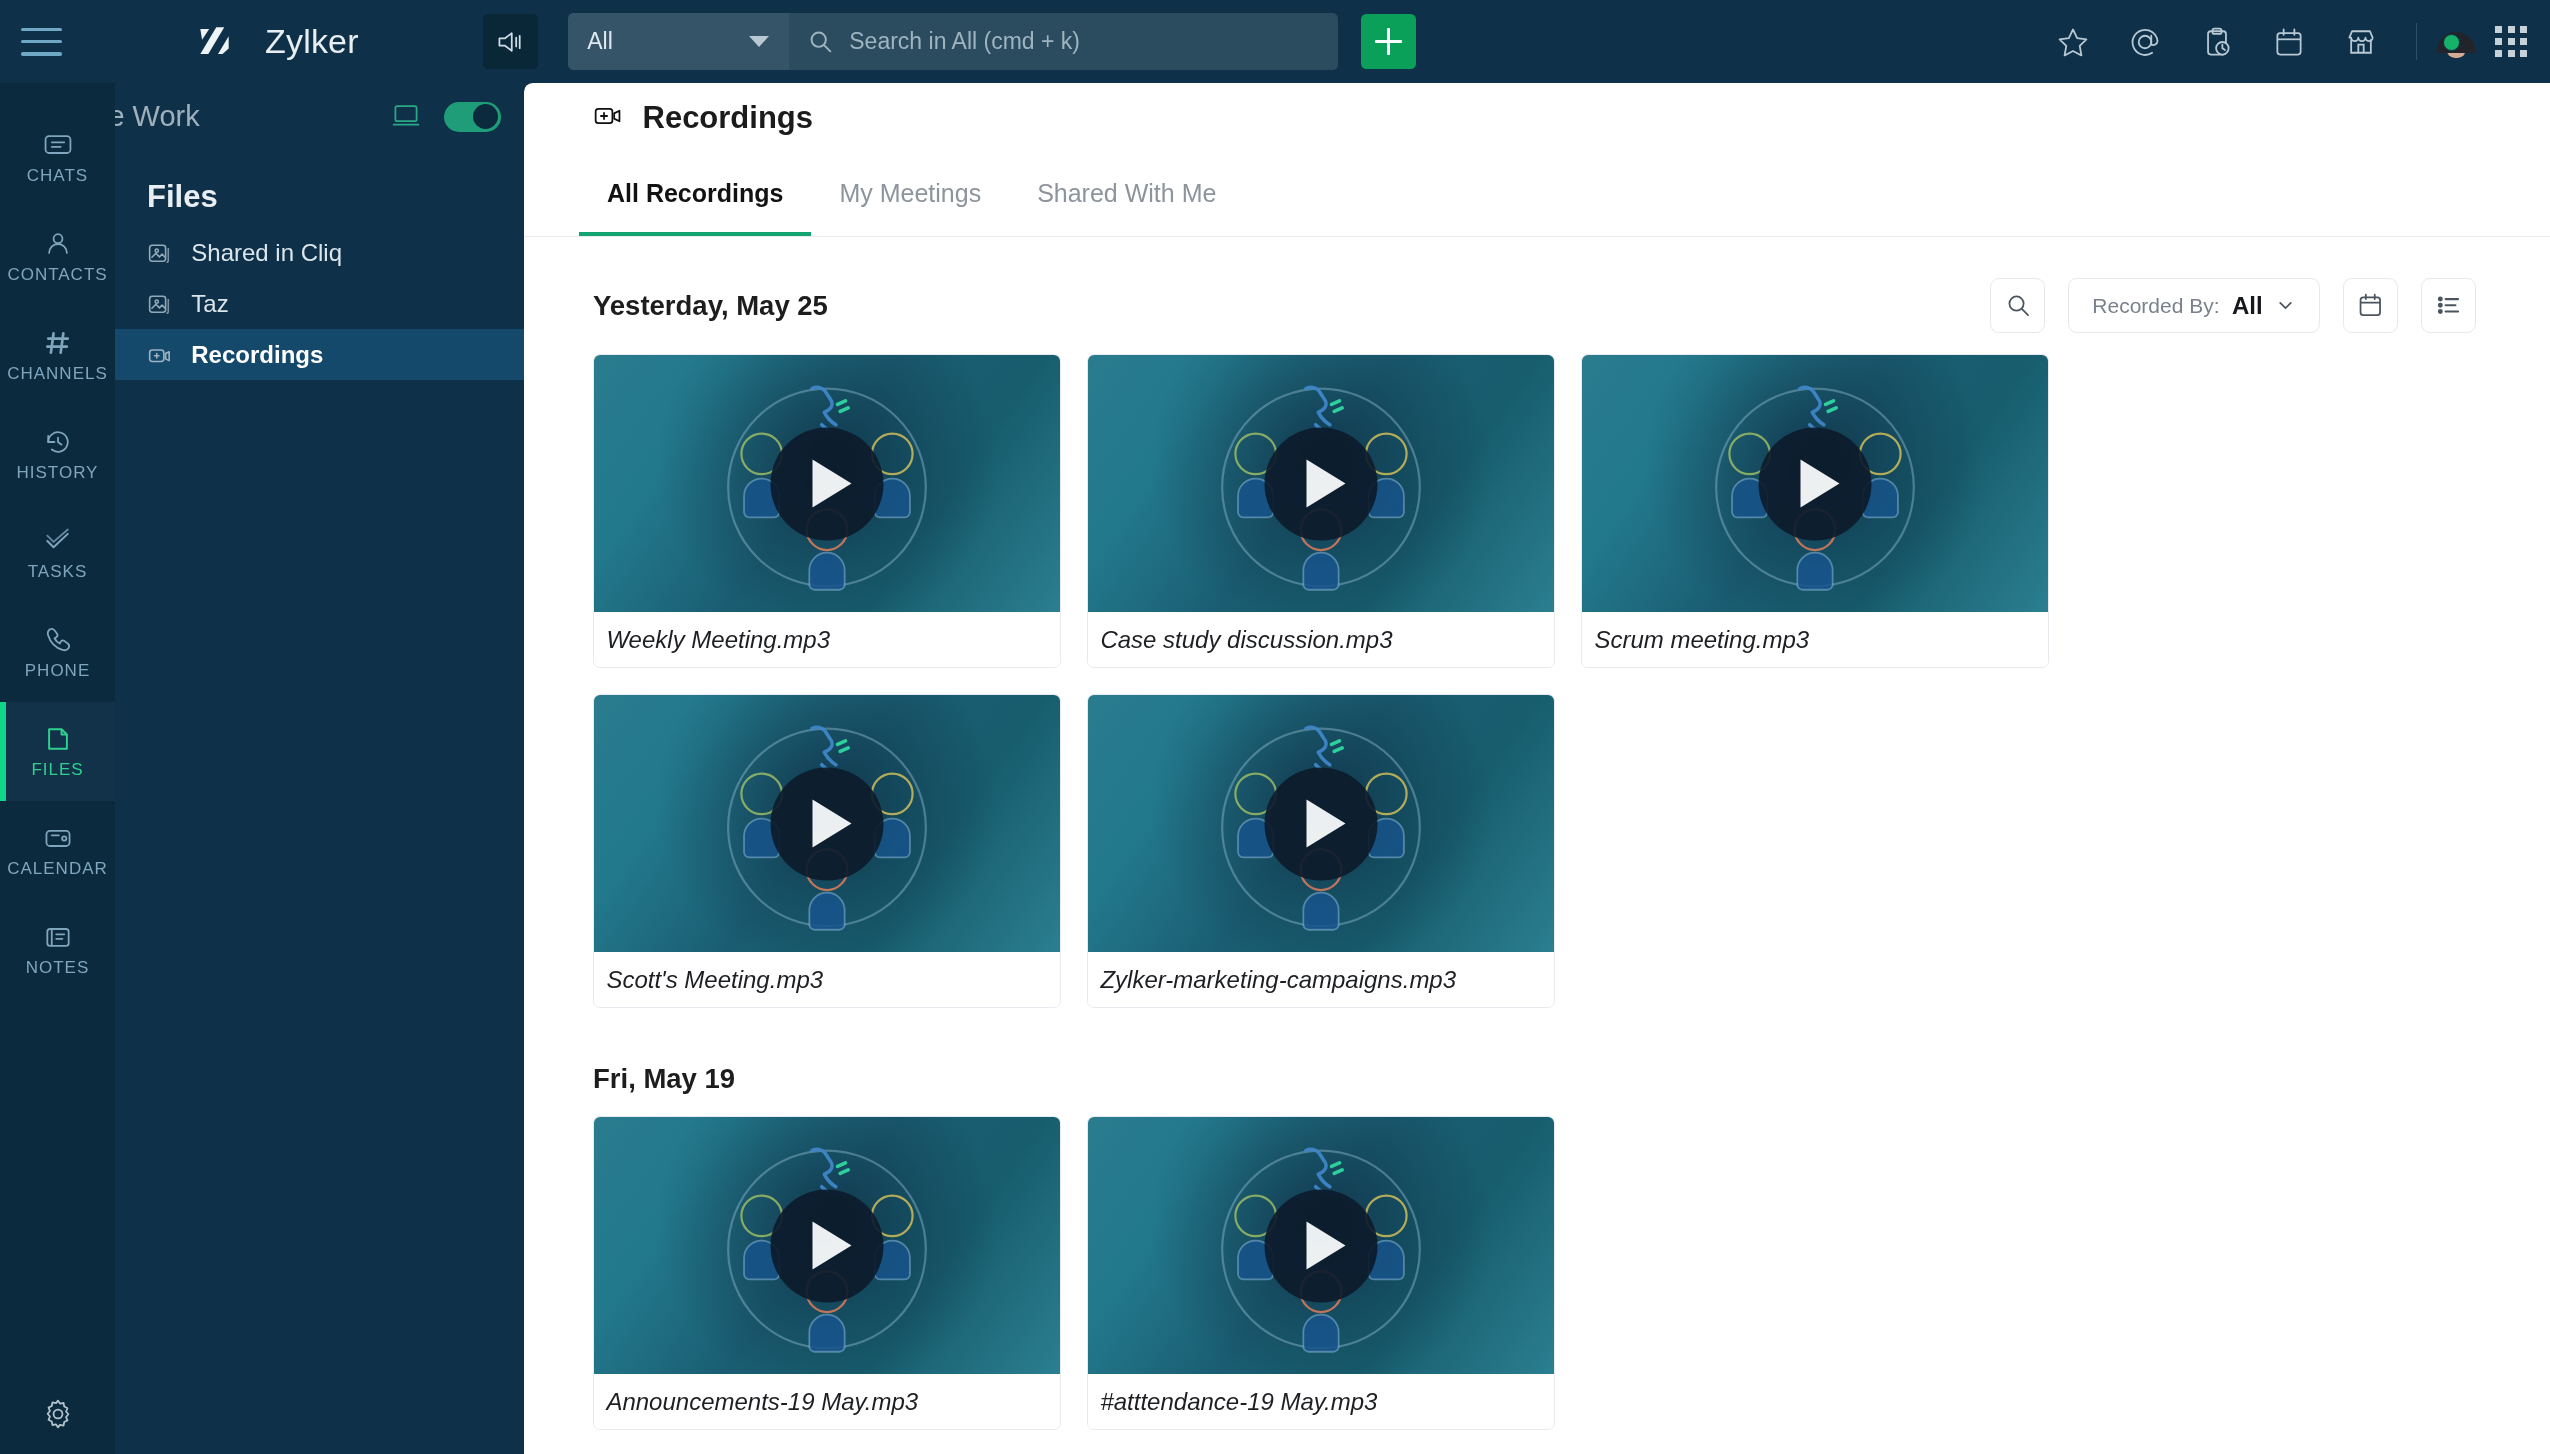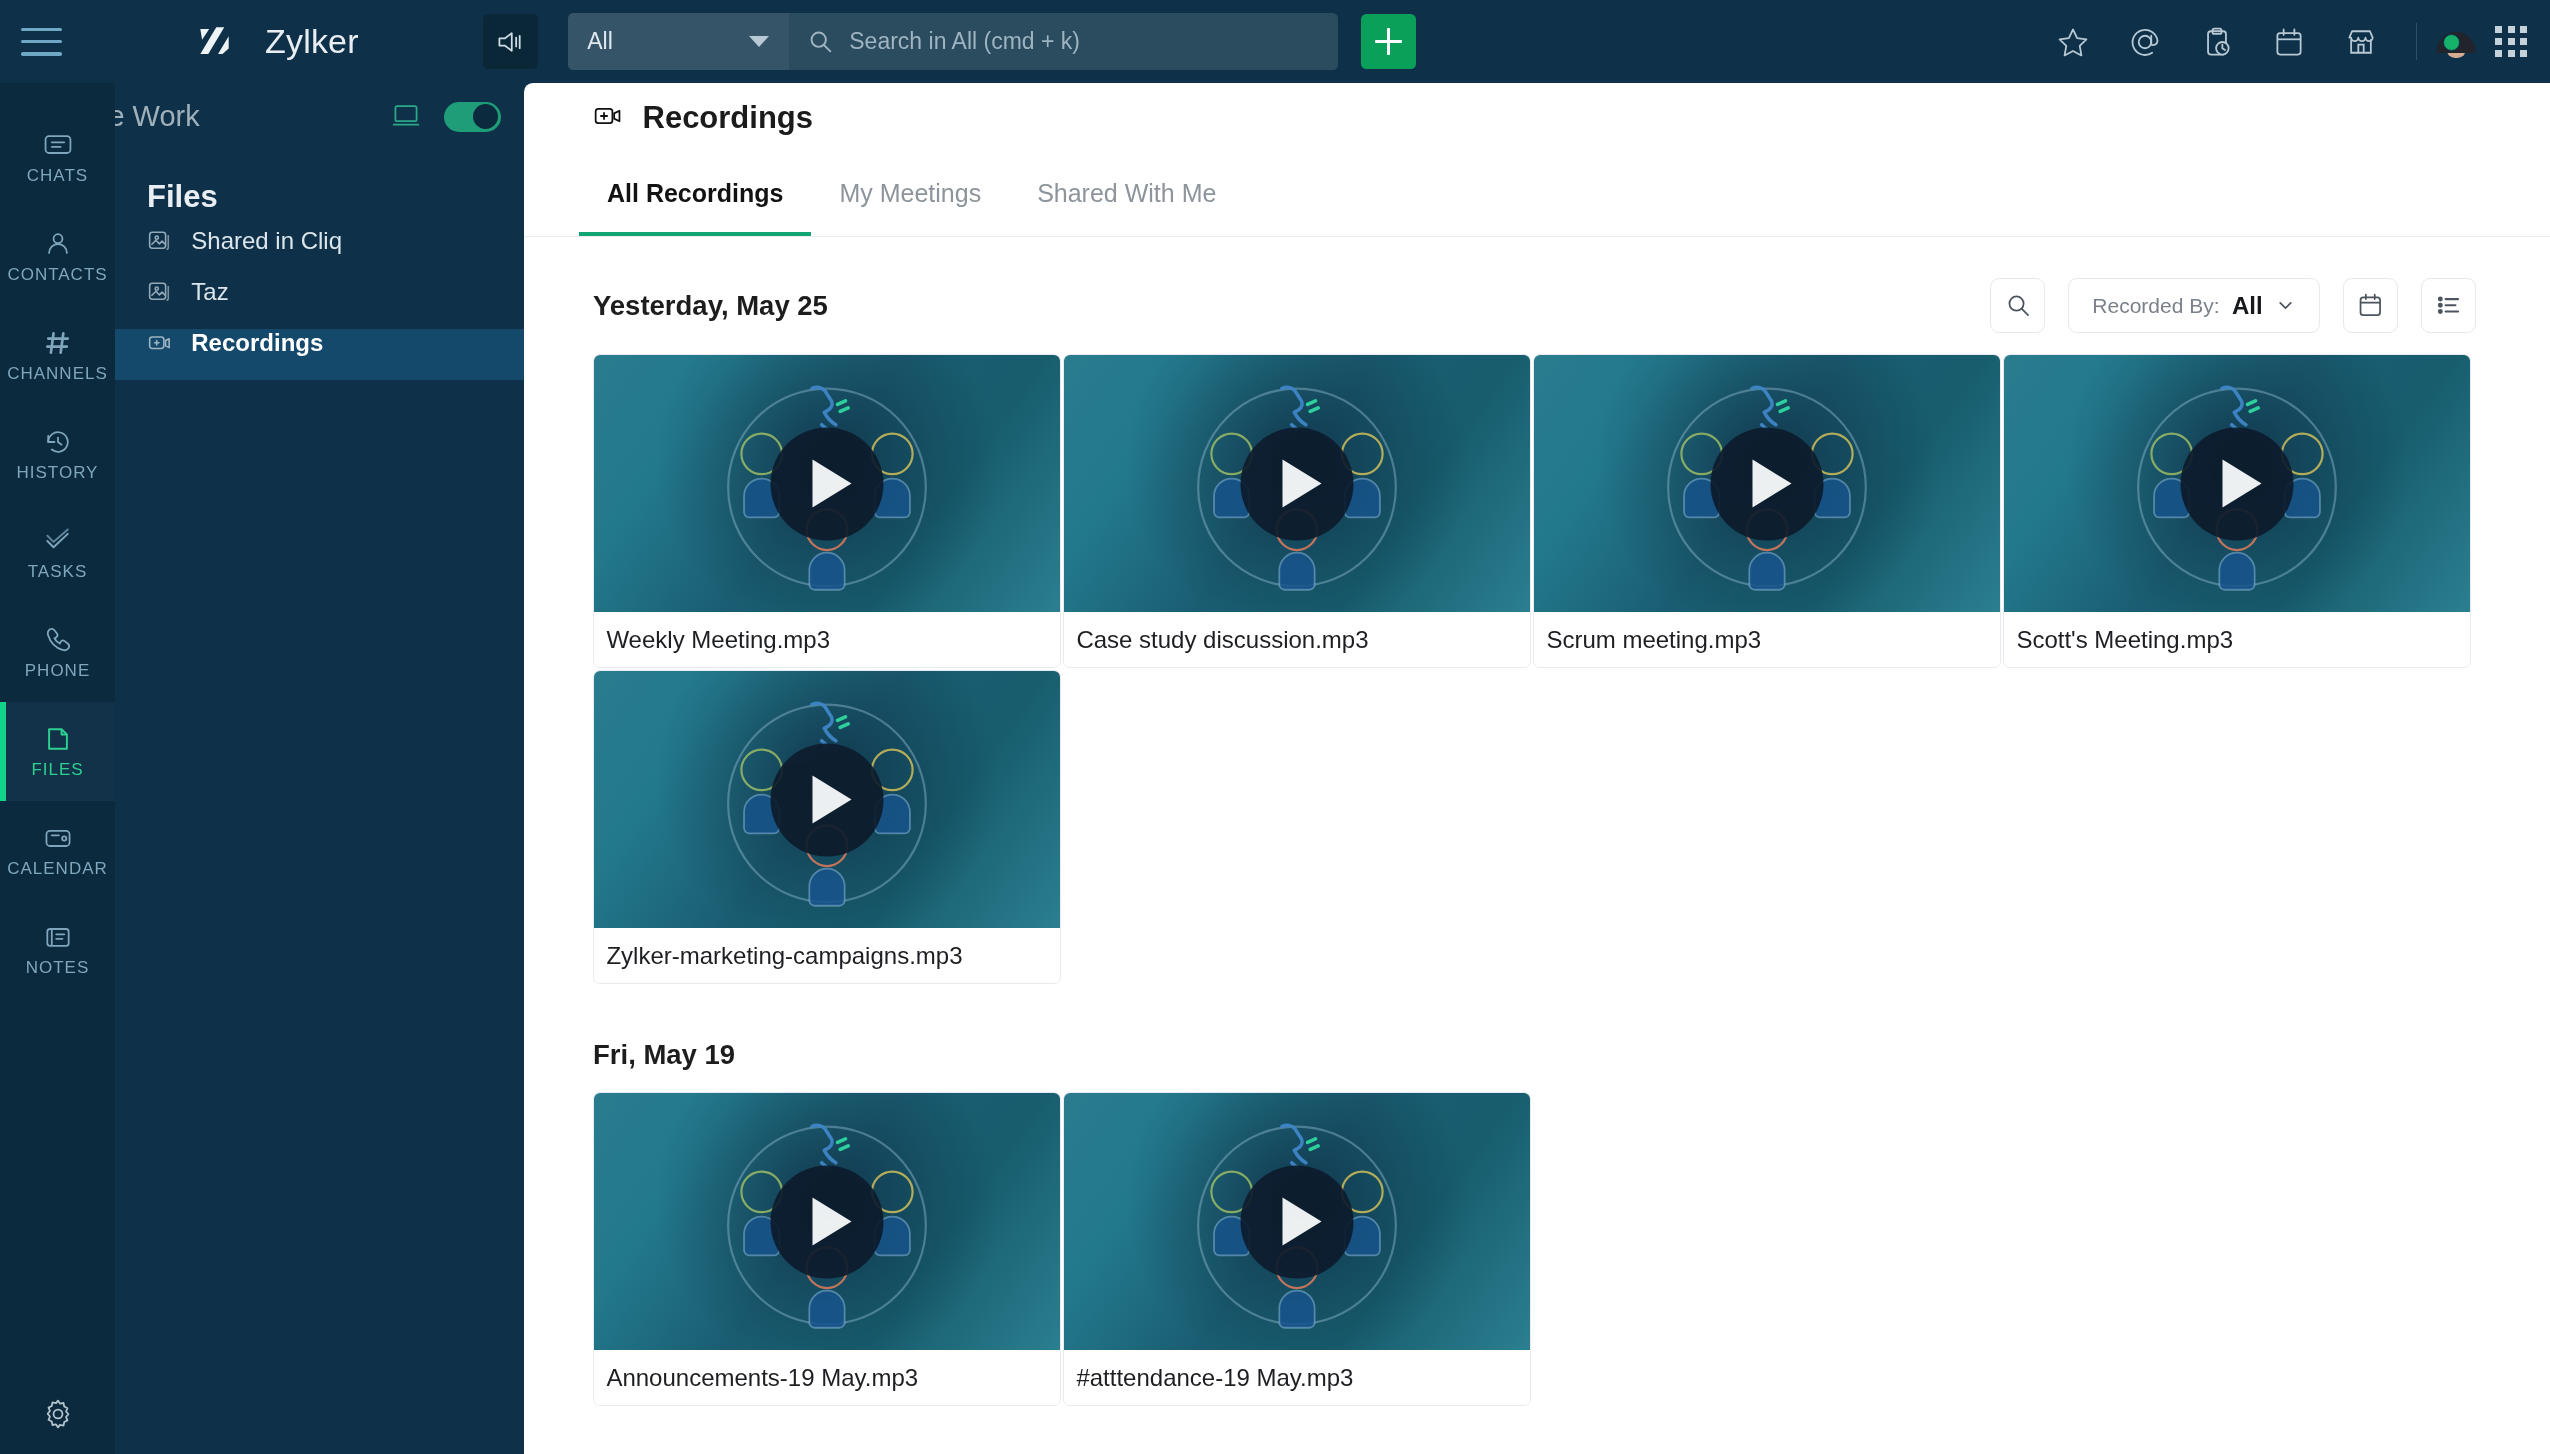--- a/index.html
+++ b/index.html
@@ -75,21 +75,21 @@
   .ws-title{color:#9fb0bb;font-size:29px;font-weight:400;}
   .ws-actions{position:absolute;right:23px;display:flex;align-items:center;gap:23px;}
   .toggle{width:57px;height:30px;border-radius:15px;background:#1f9d78;position:relative;cursor:pointer;}
   .toggle .knob{position:absolute;right:2.7px;top:2.7px;width:25px;height:25px;border-radius:50%;background:#0c2a3d;}
 
   
   .files-panel{
     position:absolute;top:151px;left:115px;width:409px;height:1303px;background:#0e3149;
   }
   .files-head{color:#e9eef2;font-size:31px;font-weight:700;padding:28px 0 12.4px 32px;}
-  .file-item{height:51px;display:flex;align-items:flex-start;gap:17.7px;padding-left:32px;cursor:pointer;}
+  .file-item{height:51px;display:flex;align-items:center;gap:17.7px;padding-left:32px;cursor:pointer;}
   .file-item .txt{color:#dbe5eb;font-size:24px;}
   .file-item.active{background:#14496b;}
   .file-item.active .txt{font-weight:700;color:#ffffff;}
 
   
   .main{
     position:absolute;top:83px;left:524px;width:2026px;height:1371px;background:#ffffff;
     border-radius:8.9px 0 0 0; overflow:hidden;
   }
   .main-head{height:69px;display:flex;align-items:center;gap:19.5px;padding-left:69px;}
@@ -104,21 +104,21 @@
   .section-date{font-size:27.5px;font-weight:700;color:#1d1d1d;text-align:center;}
   .tools{display:flex;align-items:center;gap:23px;}
   .tool-btn{width:55px;height:55px;border:1.8px solid #e6e8eb;border-radius:8.9px;display:flex;align-items:center;justify-content:center;cursor:pointer;background:#fff;}
   .recorded-by{
     height:55px;border:1.8px solid #e6e8eb;border-radius:8.9px;display:flex;align-items:center;gap:12.4px;
     padding:0 23px;cursor:pointer;background:#fff;
   }
   .rb-label{font-size:21px;color:#7a818a;}
   .rb-value{font-size:24px;color:#16181b;font-weight:700;}
 
-  .grid{display:flex;flex-wrap:wrap;gap:2px;padding:21px 0 0 69px;width:1966px;}
+  .grid{display:flex;flex-wrap:wrap;gap:26px;padding:21px 0 0 69px;width:1966px;font-style:italic;}
   .card{width:468px;border:1.8px solid #e7eaee;border-radius:7px;background:#fff;overflow:hidden;cursor:pointer;}
   .thumb{
     position:relative;width:100%;height:257px;
     background:
       radial-gradient(circle at 50% 42%, rgba(10,26,48,.55) 0%, rgba(10,26,48,.18) 40%, rgba(10,26,48,0) 62%),
       linear-gradient(125deg,#2a7b8e 0%,#23798c 22%,#1a5d72 48%,#175d6e 70%,#2b7f90 100%);
   }
   .art{position:absolute;inset:0;}
   .play{
     position:absolute;left:50%;top:50%;transform:translate(-50%,-50%);

